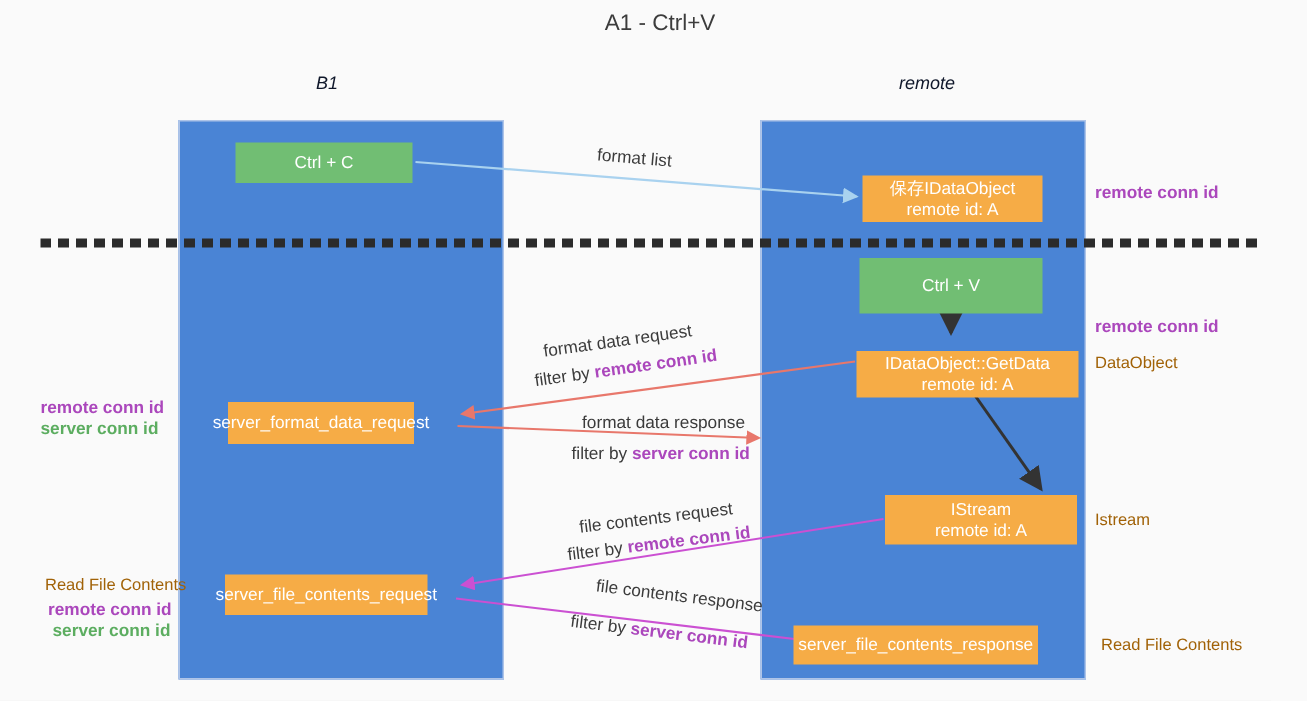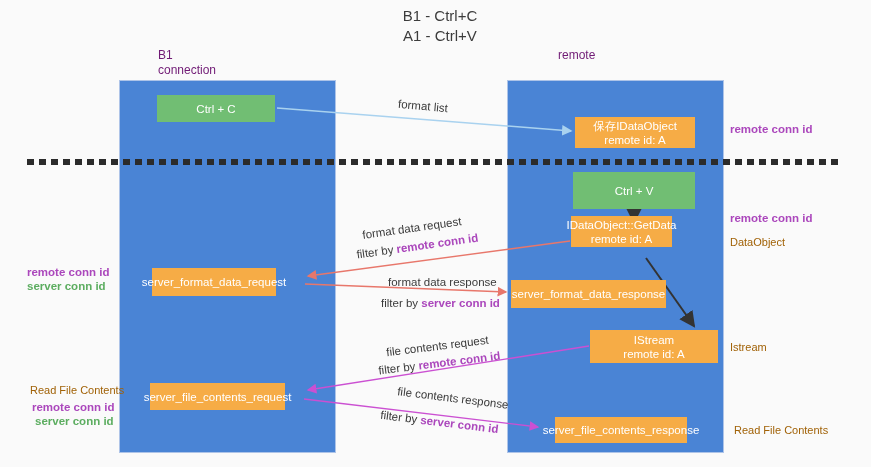--- a/index.html
+++ b/index.html
@@ -6,22 +6,22 @@
     --bg:#fafafa; --column-blue:#4a84d5; --box-green:#71be73; --box-orange:#f6ac46;
     --purple:#ab47bc; --green-text:#5cad60; --arrow-blue:#a9d2ef; --arrow-salmon:#e8776b;
     --arrow-magenta:#cb50d2; --arrow-black:#333333; --text-dark:#3c3c3c;
   }
   *{margin:0;padding:0;box-sizing:border-box;}
   body{font-family:"Liberation Sans","DejaVu Sans",sans-serif;background:#eee;}
   .canvas{position:relative;width:871px;height:467px;background:var(--bg);overflow:hidden;}
 
   .title{position:absolute;left:340px;top:6px;width:200px;text-align:center;
          font-size:15px;color:var(--text-dark);line-height:20px;}
-  .lifeline-head{position:absolute;width:120px;font-size:12px;
-         color:#701a75;line-height:15px;}
+  .lifeline-head{position:absolute;width:120px;text-align:center;font-size:12px;
+         color:#0f172a;line-height:15px;font-style:italic;}
   .col{position:absolute;top:80px;width:217px;height:373px;background:var(--column-blue);
        border:1px solid #aec4e8;z-index:1;}
 
   .node{position:absolute;z-index:5;color:#fff;font-size:11.5px;}
   .node.green{background:var(--box-green);}
   .node.orange{background:var(--box-orange);}
   .node .l{display:block;line-height:14px;}
   .one-line{display:flex;align-items:center;justify-content:center;}
   .two-line{display:flex;flex-direction:column;align-items:center;justify-content:center;}
 
@@ -42,27 +42,25 @@
   .ln-magenta{stroke:var(--arrow-magenta);stroke-width:1.4;}
   .fill-blue{fill:var(--arrow-blue);} .fill-black{fill:var(--arrow-black);}
   .fill-salmon{fill:var(--arrow-salmon);} .fill-magenta{fill:var(--arrow-magenta);}
 </style>
 </head>
 <body>
 
 <div class="canvas">
 
   <div class="title">
-    <div>B1 - Ctrl+C</div>
     <div>A1 - Ctrl+V</div>
   </div>
 
   <div class="lifeline-head" style="left:158px;top:48px;">
     <div>B1</div>
-    <div>connection</div>
   </div>
   <div class="lifeline-head" style="left:558px;top:48px;">
     <div>remote</div>
   </div>
 
   <div class="col" style="left:119px;"></div>
   <div class="col" style="left:507px;"></div>
 
   <svg class="arrows" width="871" height="467">
     <defs>
@@ -96,43 +94,40 @@
 
   <div class="node orange two-line" style="left:575px;top:117px;width:120px;height:31px;">
     <span class="l">保存IDataObject</span>
     <span class="l">remote id: A</span>
   </div>
 
   <div class="node green one-line" style="left:573px;top:172px;width:122px;height:37px;">
     <span>Ctrl + V</span>
   </div>
 
-  <div class="node orange two-line" style="left:571px;top:216px;width:101px;height:31px;">
+  <div class="node orange two-line" style="left:571px;top:234px;width:148px;height:31px;">
     <span class="l">IDataObject::GetData</span>
     <span class="l">remote id: A</span>
   </div>
 
   <div class="node orange one-line" style="left:152px;top:268px;width:124px;height:28px;">
     <span>server_format_data_request</span>
   </div>
 
-  <div class="node orange one-line" style="left:511px;top:280px;width:155px;height:28px;">
-    <span>server_format_data_response</span>
-  </div>
 
   <div class="node orange two-line" style="left:590px;top:330px;width:128px;height:33px;">
     <span class="l">IStream</span>
     <span class="l">remote id: A</span>
   </div>
 
   <div class="node orange one-line" style="left:150px;top:383px;width:135px;height:27px;">
     <span>server_file_contents_request</span>
   </div>
 
-  <div class="node orange one-line" style="left:555px;top:417px;width:132px;height:26px;">
+  <div class="node orange one-line" style="left:529px;top:417px;width:163px;height:26px;">
     <span>server_file_contents_response</span>
   </div>
 
   <div class="flow" style="left:398px;top:100px;transform:rotate(5deg);">format list</div>
 
   <div class="flow" style="left:362px;top:222px;transform:rotate(-8deg);">format data request</div>
   <div class="flow" style="left:356px;top:240px;transform:rotate(-8deg);">
     <span>filter by </span><span class="purple">remote conn id</span>
   </div>
 

